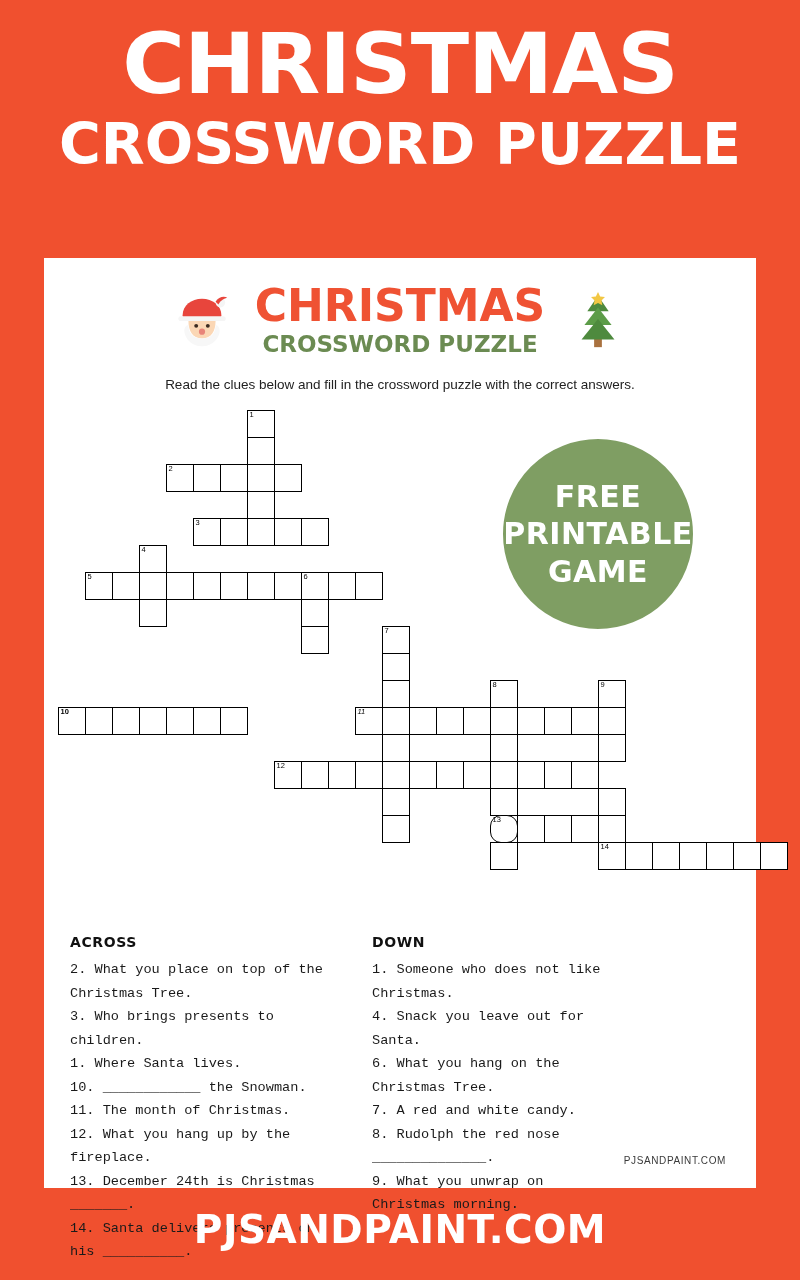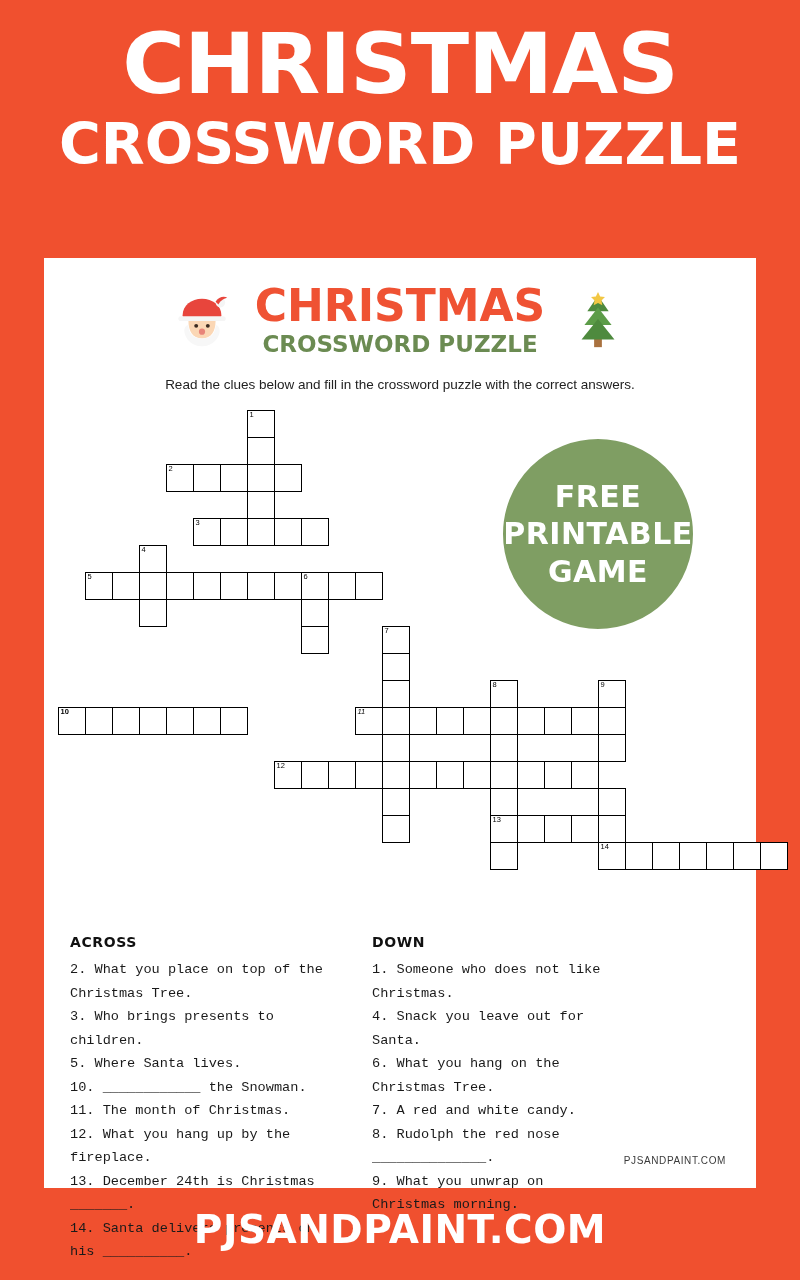--- a/index.html
+++ b/index.html
@@ -306,21 +306,21 @@
       <div class="cell" style="left: 392px; top: 355px;"></div>
       <div class="cell" style="left: 419px; top: 355px;"></div>
       <div class="cell" style="left: 446px; top: 355px;"></div>
       <div class="cell" style="left: 473px; top: 355px;"></div>
       <div class="cell" style="left: 500px; top: 355px;"></div>
       <div class="cell" style="left: 527px; top: 355px;"></div>
       <div class="cell" style="left: 338px; top: 382px;"></div>
       <div class="cell" style="left: 446px; top: 382px;"></div>
       <div class="cell" style="left: 554px; top: 382px;"></div>
       <div class="cell" style="left: 338px; top: 409px;"></div>
-      <div class="cell" style="left: 446px; top: 409px;">
+      <div class="cell" style="left: 446px; top: 409px; border-radius: 11px;">
         <span>13</span>
       </div>
       <div class="cell" style="left: 473px; top: 409px;"></div>
       <div class="cell" style="left: 500px; top: 409px;"></div>
       <div class="cell" style="left: 527px; top: 409px;"></div>
       <div class="cell" style="left: 554px; top: 409px;"></div>
       <div class="cell" style="left: 446px; top: 436px;"></div>
       <div class="cell" style="left: 554px; top: 436px;">
         <span>14</span>
       </div>
@@ -336,21 +336,21 @@
     <div>FREE</div>
     <div>PRINTABLE</div>
     <div>GAME</div>
   </div>
 
   <div class="clues">
     <div class="col">
       <h3>ACROSS</h3>
       <div class="clue">2. What you place on top of the Christmas Tree.</div>
       <div class="clue">3. Who brings presents to children.</div>
-      <div class="clue">5. Where Santa lives.</div>
+      <div class="clue">1. Where Santa lives.</div>
       <div class="clue">10. ____________ the Snowman.</div>
       <div class="clue">11. The month of Christmas.</div>
       <div class="clue">12. What you hang up by the fireplace.</div>
       <div class="clue">13. December 24th is Christmas _______.</div>
       <div class="clue">14. Santa delivers presents on his __________.</div>
     </div>
     <div class="col col-right">
       <h3>DOWN</h3>
       <div class="clue">1. Someone who does not like Christmas.</div>
       <div class="clue">4. Snack you leave out for Santa.</div>

